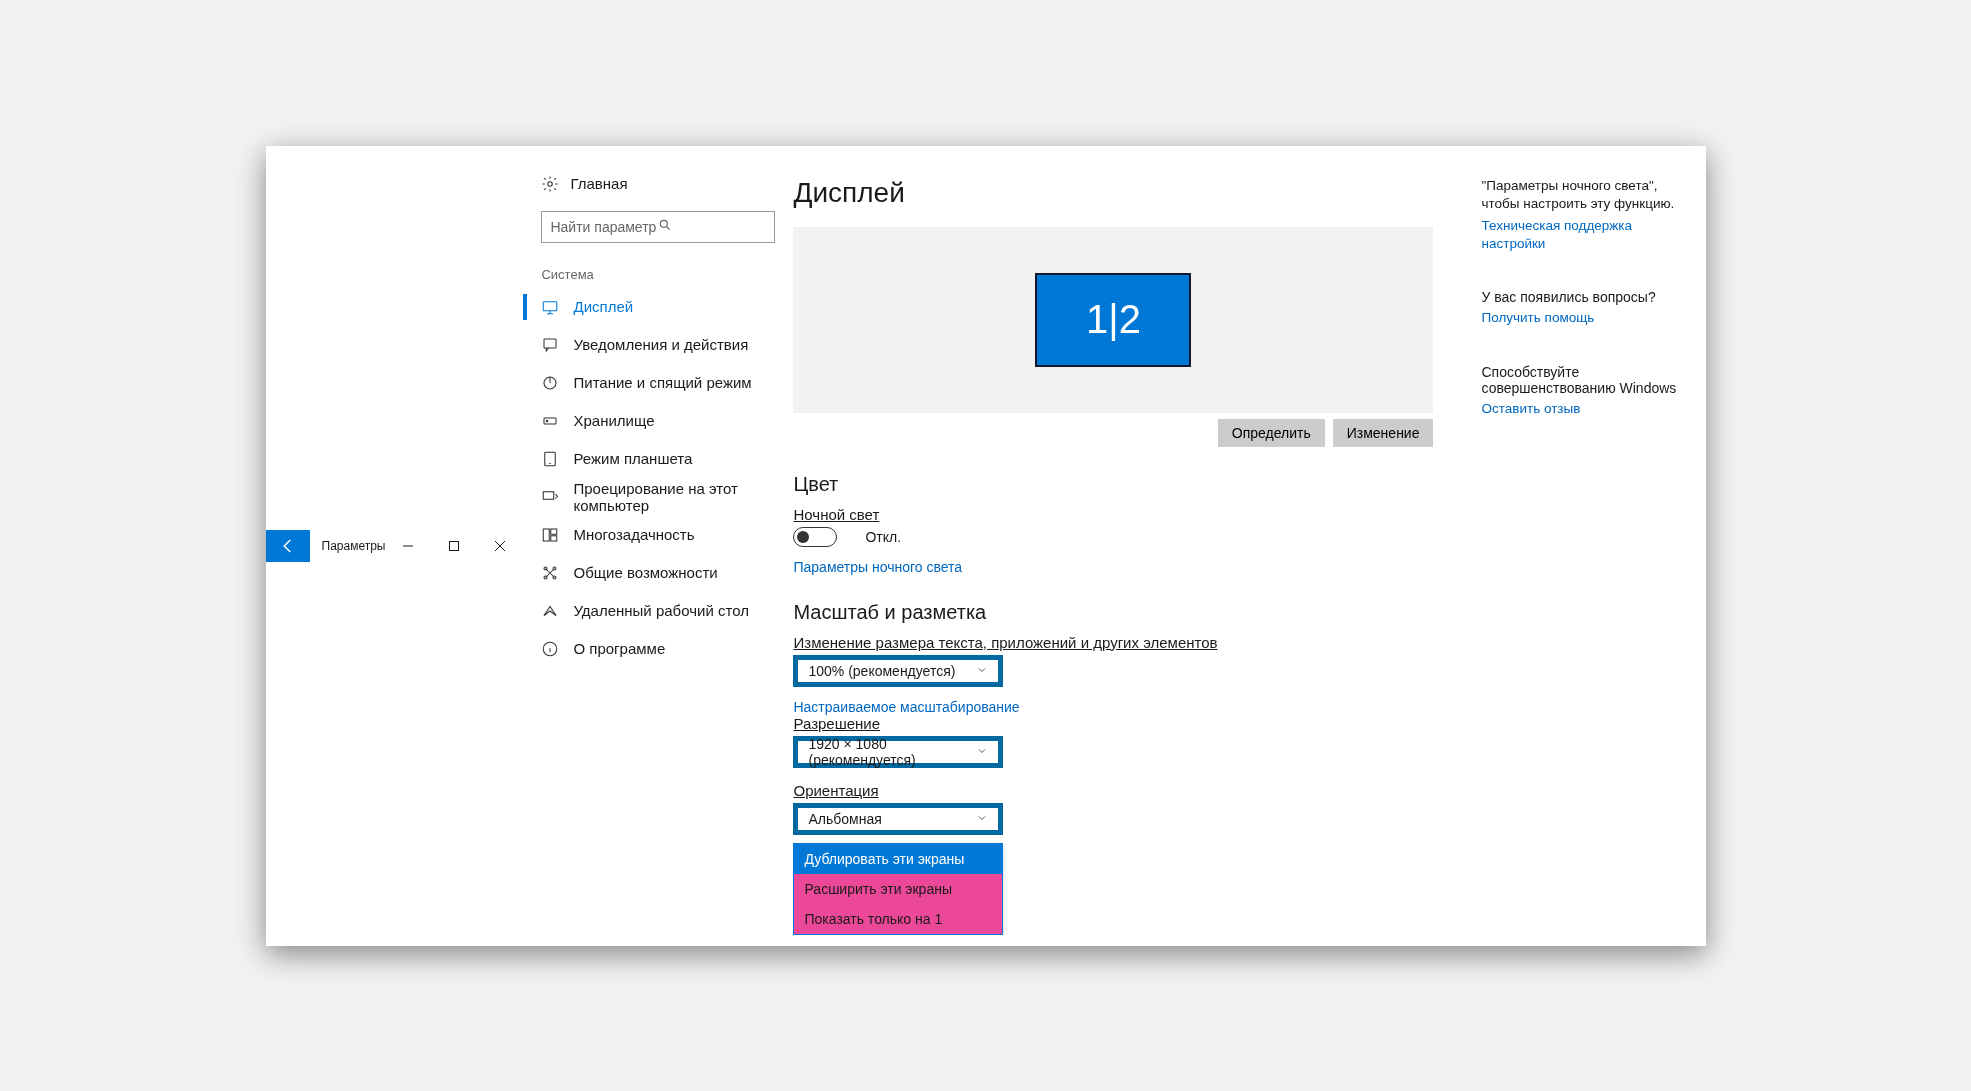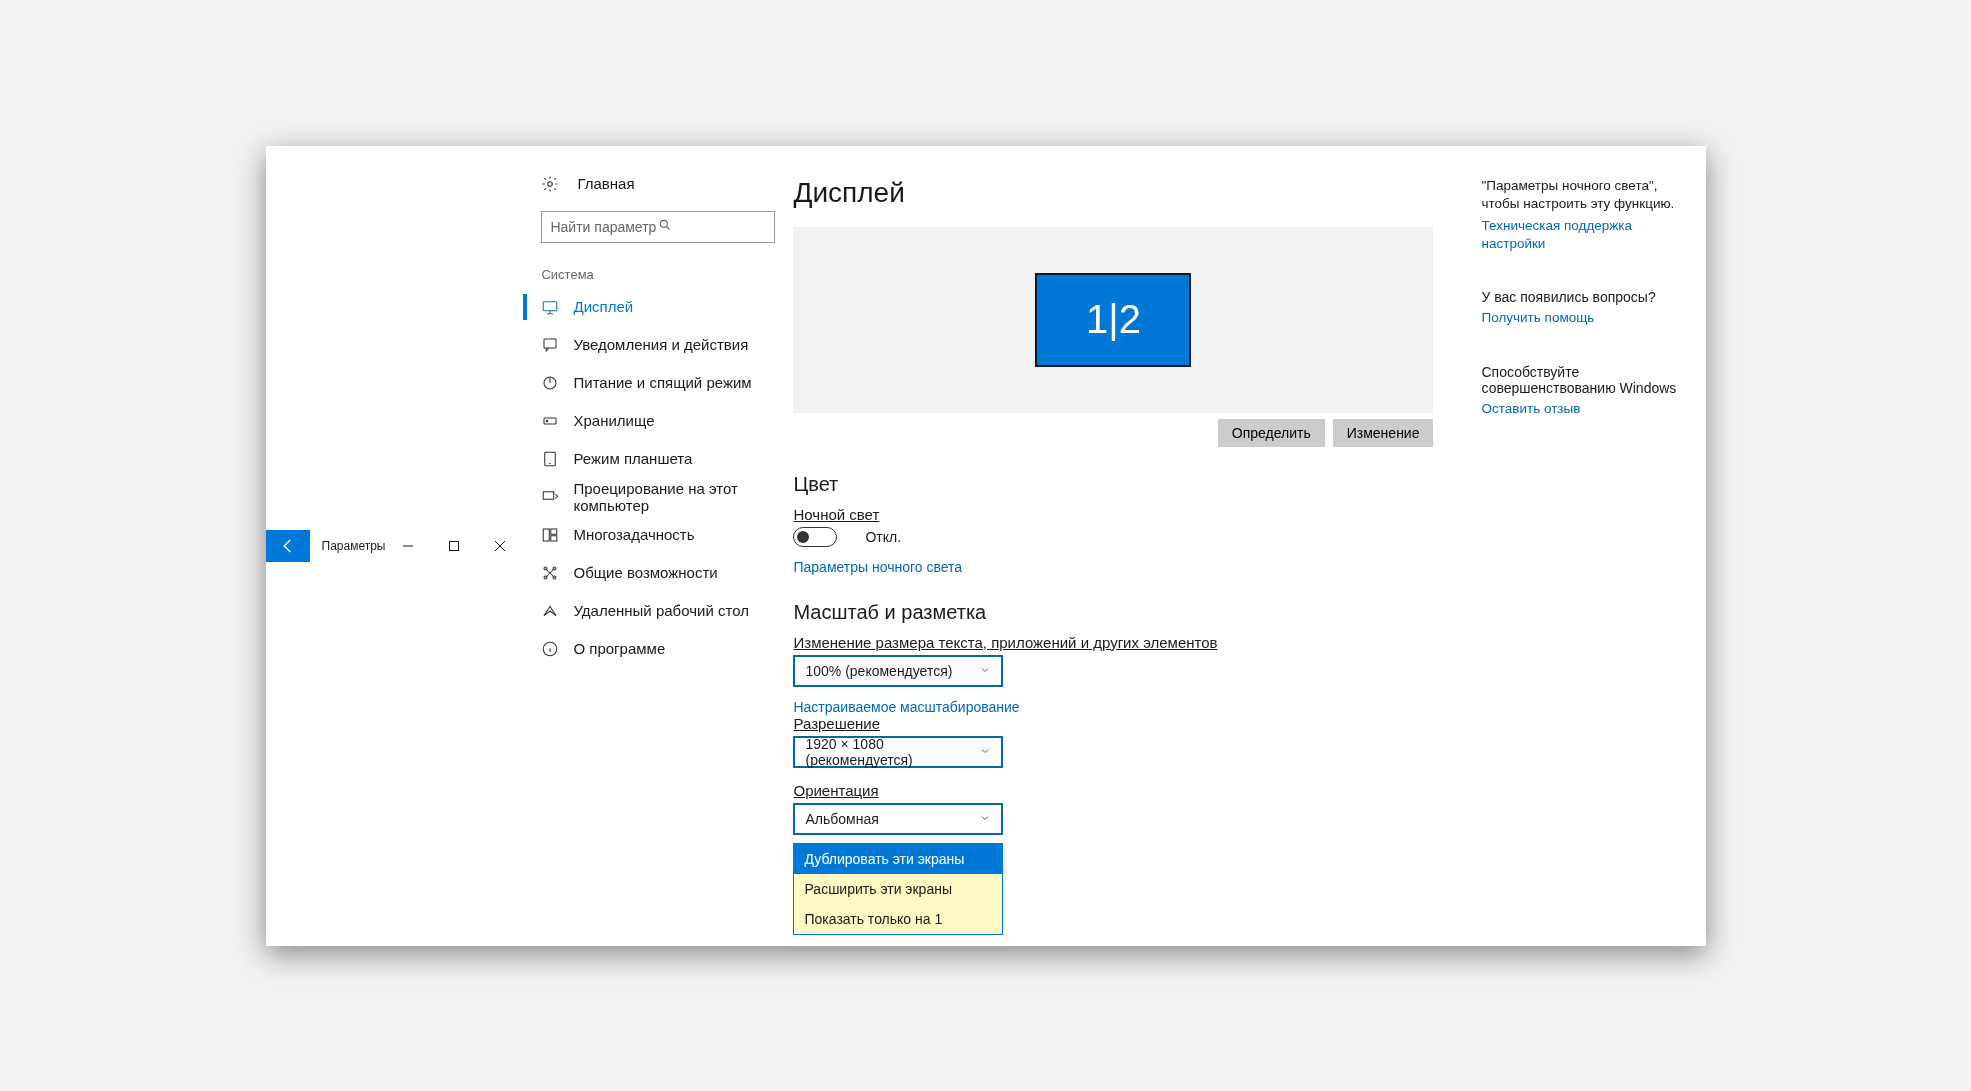--- a/index.html
+++ b/index.html
@@ -73,21 +73,21 @@
 
   
   .nav {
     width: 270px;
     flex-shrink: 0;
     padding: 8px 0 0 0;
   }
   .nav .home {
     display: flex;
     align-items: center;
-    gap: 18px;
+    gap: 11px;
     padding: 10px 20px 10px 18px;
     cursor: pointer;
     font-size: 15px;
   }
   .nav .home .icon { width: 18px; display:flex; justify-content:center; }
   .nav .search {
     margin: 8px 18px 14px 18px;
     height: 32px;
     border: 1px solid #999;
     background: #fff;
@@ -197,36 +197,36 @@
     position: absolute;
     top: 3px; left: 3px;
   }
   .toggle-row .state { font-size: 14px; }
 
   .link { color: #0067c0; font-size: 14px; cursor: pointer; display:inline-block; margin-top:12px;}
 
   .combobox {
     width: 210px;
     height: 32px;
-    border: 2px solid #0369a1;
+    border: 5px solid #0369a1;
     display: flex;
     align-items: center;
     justify-content: space-between;
     padding: 0 10px;
     font-size: 14px;
     cursor: pointer;
     background:#fff;
   }
   .combobox.wide { width: 210px; }
   .combobox svg { width:12px; height:12px; stroke:#555;}
 
   .dropdown-open {
     width: 210px;
     border: 1px solid #0078d7;
-    background: #fef9c3;
+    background: #ec4899;
     margin-top: 8px;
     box-shadow: 0 2px 6px rgba(0,0,0,0.15);
   }
   .dropdown-open .opt {
     padding: 7px 10px;
     font-size: 14px;
     cursor: pointer;
   }
   .dropdown-open .opt.selected {
     background: #0078d7;

